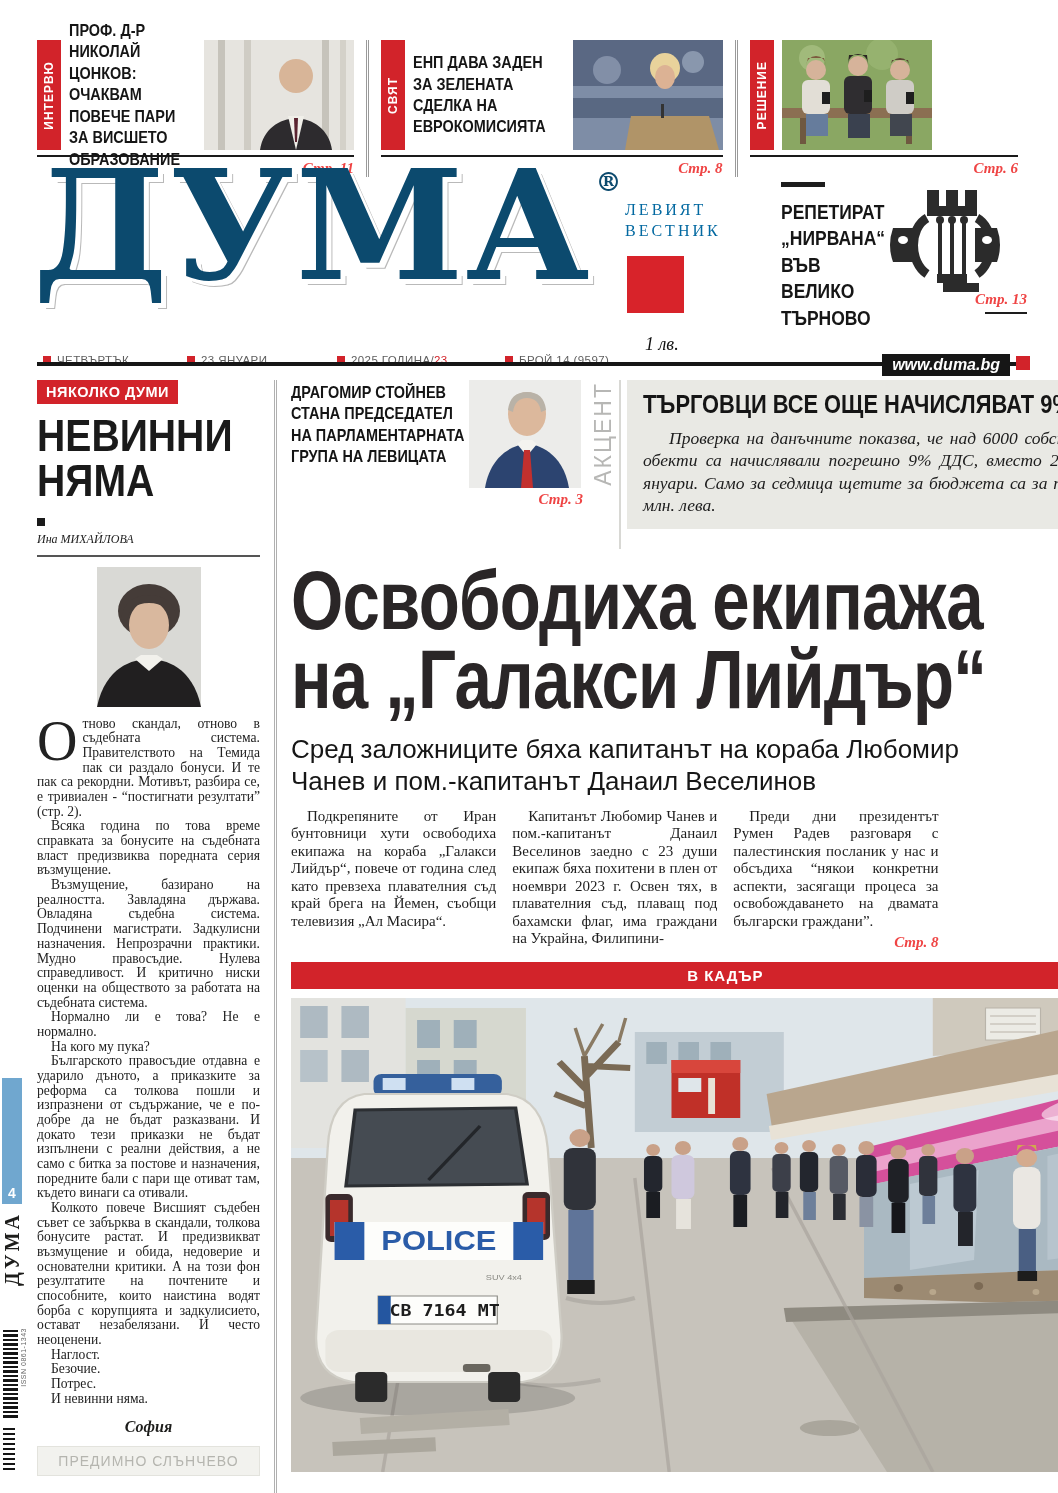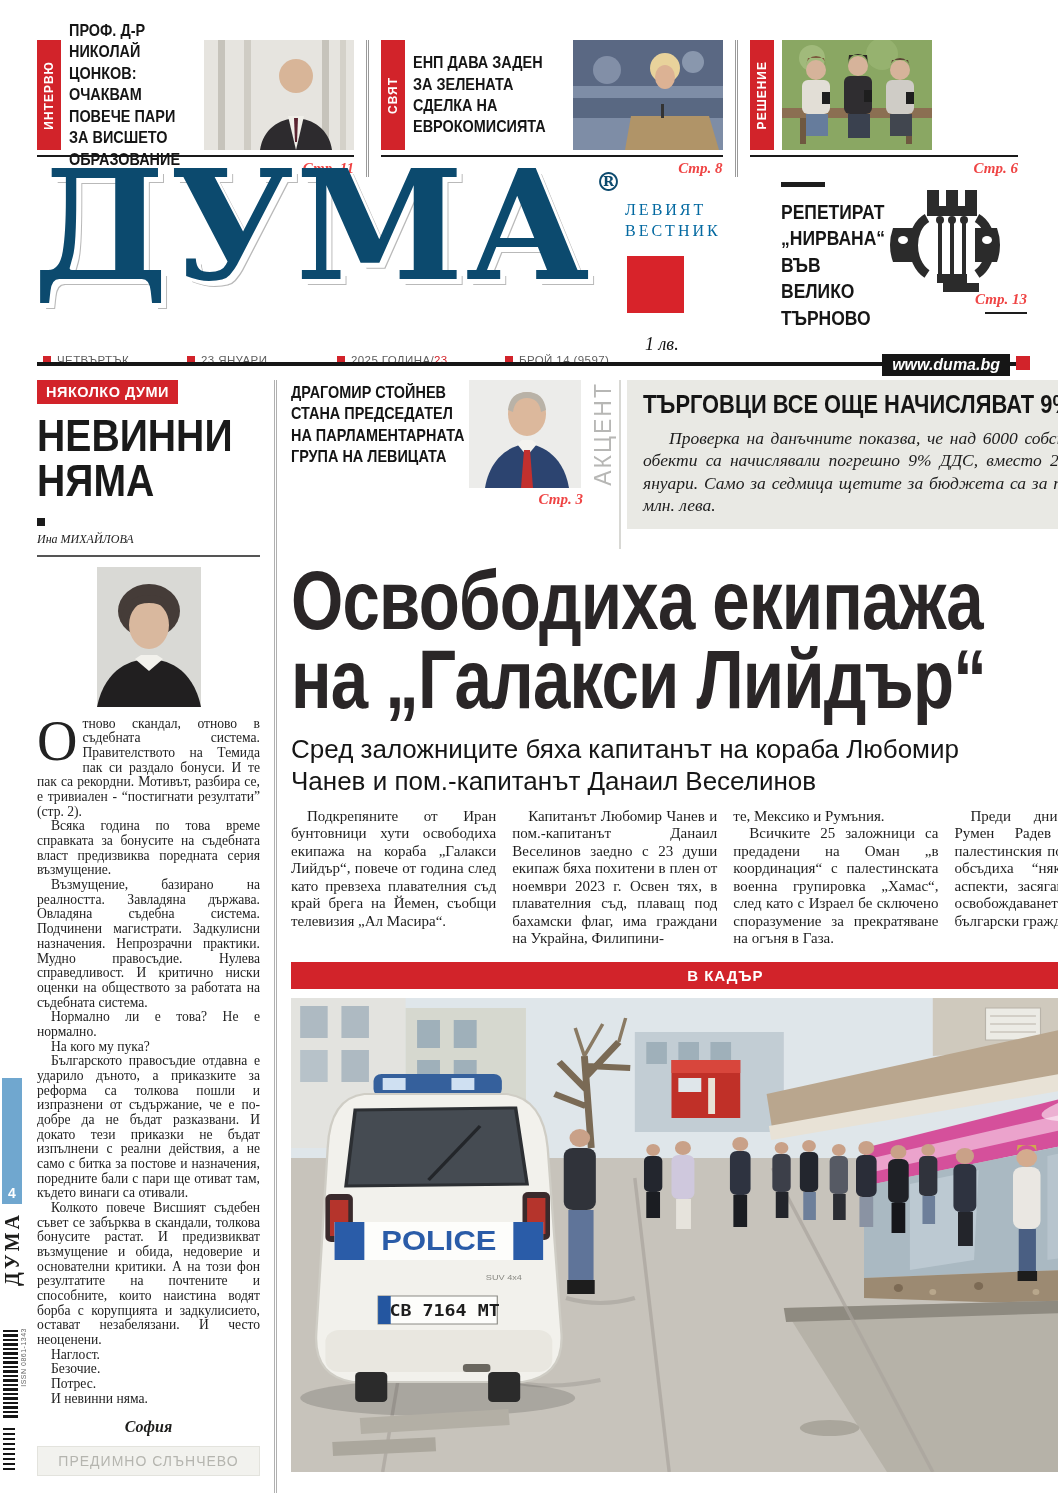--- a/index.html
+++ b/index.html
@@ -338,24 +338,20 @@
       </h1>
       <p class="lead-sub">Сред заложниците бяха капитанът на кораба Любомир Чанев и пом.-капитанът Данаил Веселинов</p>
 
       <div class="lead-cols">
         <div>
             <p>Подкрепяните от Иран бунтовници хути освободиха екипажа на кораба „Галакси Лийдър“, повече от година след като превзеха плавателния съд край брега на Йемен, съобщи телевизия „Ал Масира“.</p>
           </div>
         <div>
             <p>Капитанът Любомир Чанев и пом.-капитанът Данаил Веселинов заедно с 23 души екипаж бяха похитени в плен от ноември 2023 г. Освен тях, в плавателния съд, плаващ под бахамски флаг, има граждани на Украйна, Филипини-</p>
           </div>
-        <div>
-          <p class="cont">те, Мексико и Румъния.</p>
-          <p>Всичките 25 заложници са предадени на Оман „в координация“ с палестинската военна групировка „Хамас“, след като с Израел бе сключено споразумение за прекратяване на огъня в Газа.</p>
-        </div>
         <div>
           <p>Преди дни президентът Румен Радев разговаря с палестинския посланик у нас и обсъдиха “някои конкретни аспекти, засягащи процеса за освобождаването на двамата български граждани”.</p>
           <div class="page-ref">Стр. 8</div>
         </div>
       </div>
 
       <div class="kadar">В КАДЪР</div>
 
       <svg class="bigphoto" viewBox="0 0 758 474" preserveAspectRatio="none">
         <rect width="758" height="474" fill="#c7c3bb"></rect>

